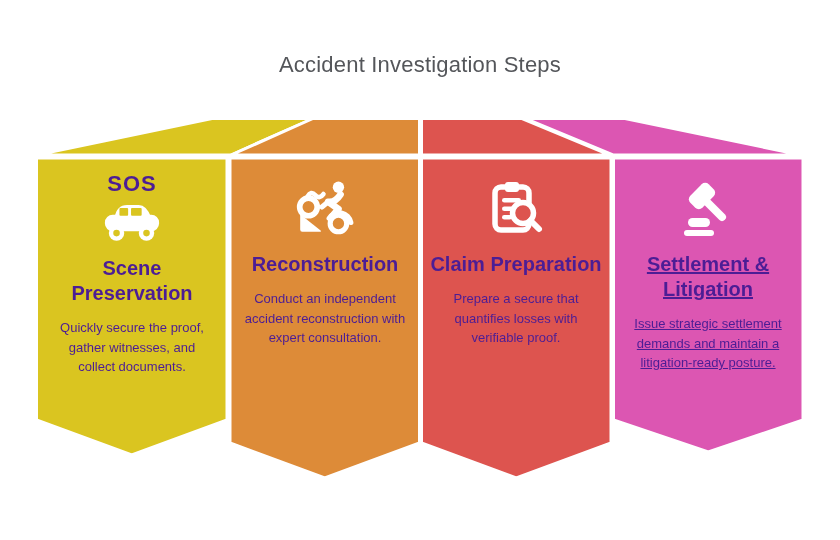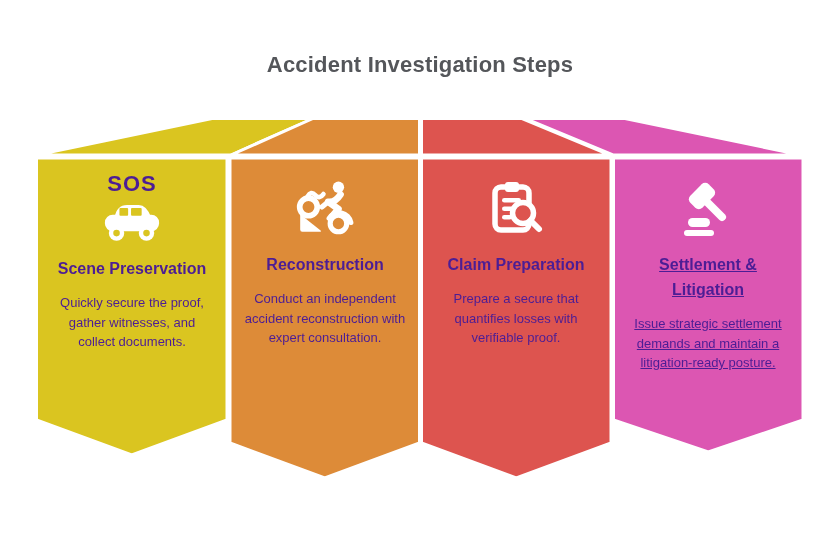--- a/index.html
+++ b/index.html
@@ -8,21 +8,21 @@
     width:840px;height:540px;
     background:#ffffff;
     overflow:hidden;
     font-family:"Liberation Sans","DejaVu Sans",sans-serif;
   }
   .page-title{
     position:absolute;
     left:0;top:52px;width:840px;
     text-align:center;
     font-size:22px;
-    font-weight:bold;
+    font-weight:normal;
     letter-spacing:.2px;
     color:#54565a;
   }
   .shapes{position:absolute;left:0;top:0;}
   .shapes polygon{stroke:#ffffff;stroke-width:3;stroke-linejoin:round;}
   .banner-content{
     position:absolute;
     display:flex;
     flex-direction:column;
     align-items:center;
@@ -37,21 +37,21 @@
   .badge{
     font-size:22px;
     font-weight:bold;
     letter-spacing:1px;
     line-height:24px;
   }
   .icon-wrap{height:62px;display:flex;align-items:center;justify-content:center;}
   .bc-0 .icon-wrap{height:46px;margin-top:2px;}
   .card-title{
     margin-top:12px;
-    font-size:16px;
+    font-size:20px;
     font-weight:bold;
     line-height:25px;
     max-width:172px;
   }
   .card-desc{
     margin-top:12px;
     font-size:13px;
     line-height:19.5px;
     max-width:162px;
     font-weight:500;

